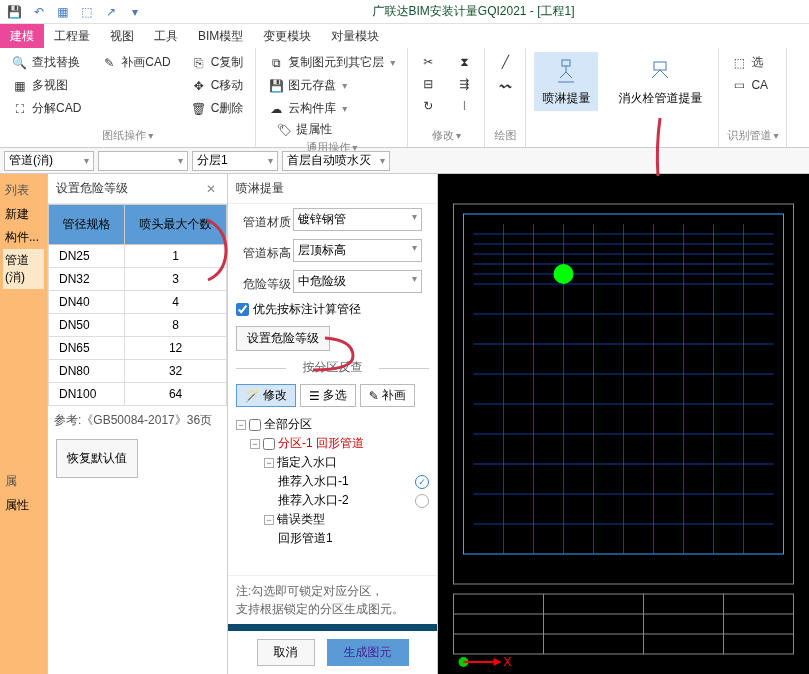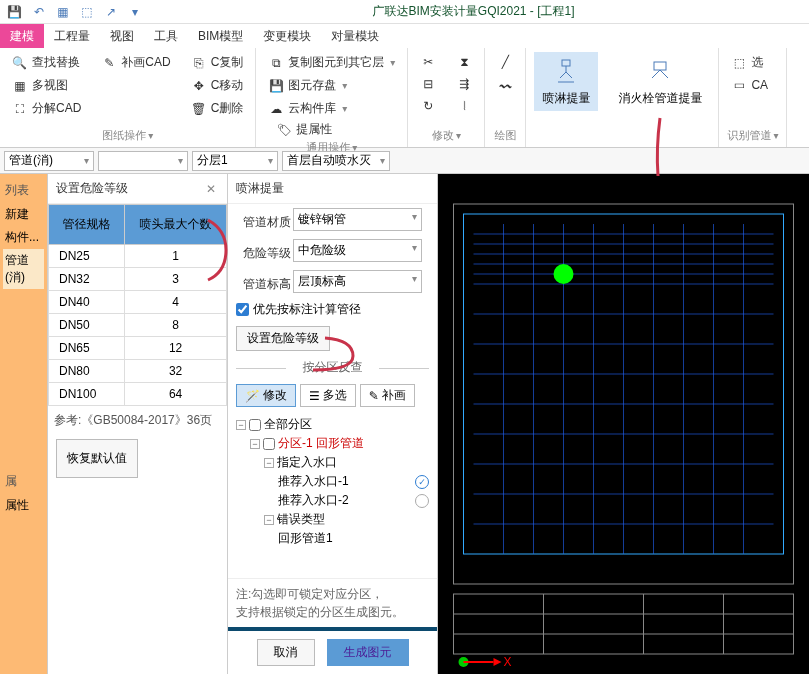--- a/index.html
+++ b/index.html
@@ -68,21 +68,21 @@
 .tree { padding: 4px 8px; flex: 1; overflow: auto; }
 .tree-node { display: flex; align-items: center; gap: 3px; padding: 1px 0; }
 .tree-node .exp { width: 10px; text-align: center; cursor: pointer; color: #666; border: 1px solid #aaa; line-height: 8px; font-size: 9px; }
 .tree-node input[type=checkbox] { width: 12px; height: 12px; }
 .tree-node.l1 { padding-left: 14px; }
 .tree-node.l2 { padding-left: 28px; }
 .tree-node.l3 { padding-left: 42px; gap: 27px; }
 .tree-node .red { color: #c00; }
 .tree-node .ok { color: #2d7dd2; margin-left: auto; width: 14px; height: 14px; border: 1px solid #2d7dd2; border-radius: 50%; text-align: center; line-height: 12px; font-size: 9px; }
 .note { padding: 6px 8px; color: #666; line-height: 1.5; border-top: 1px solid #eee; }
-.btn-row { display: flex; gap: 12px; padding: 8px; justify-content: center; border-top: 4px solid #0c4a6e; }
+.btn-row { display: flex; gap: 12px; padding: 8px; justify-content: center; border-top: 7px solid #0c4a6e; }
 .btn { padding: 4px 16px; border: 1px solid #bbb; background: #f7f7f7; cursor: pointer; }
 .btn.primary { background: #5b9bd5; color: #4c1d95; border-color: #5b9bd5; }
 
 .canvas { flex: 1; background: #000; position: relative; overflow: hidden; }
 .canvas svg { width: 100%; height: 100%; }
 
 .annot { position: absolute; pointer-events: none; }
 </style>
 </head>
 <body>
@@ -328,26 +328,26 @@
 
   <div class="panel spray-panel">
     <div class="panel-header">
       <span class="title">喷淋提量</span>
     </div>
     <div class="form-row">
       <label>管道材质</label>
       <div class="sel">镀锌钢管</div>
     </div>
     <div class="form-row">
+      <label>管道标高</label>
+      <div class="sel">层顶标高</div>
+    </div>
+    <div class="form-row">
       <label>危险等级</label>
       <div class="sel">中危险级</div>
-    </div>
-    <div class="form-row">
-      <label>管道标高</label>
-      <div class="sel">层顶标高</div>
     </div>
     <div class="check-row">
       <input type="checkbox" checked="" style="">
       <span>优先按标注计算管径</span>
     </div>
     <div class="link-btn">设置危险等级</div>
     <div class="section-title">按分区反查</div>
     <div class="seg-btns">
       <div class="seg-btn active">
           <span>🪄</span>

